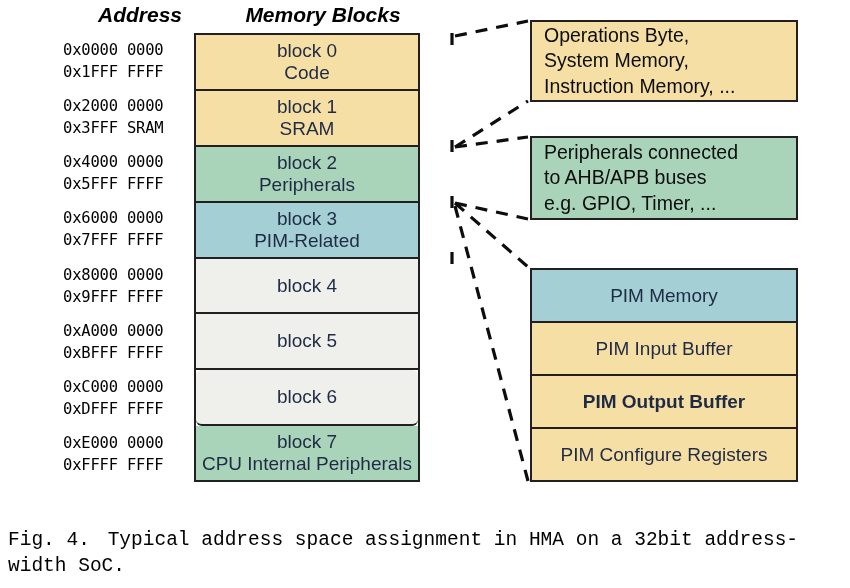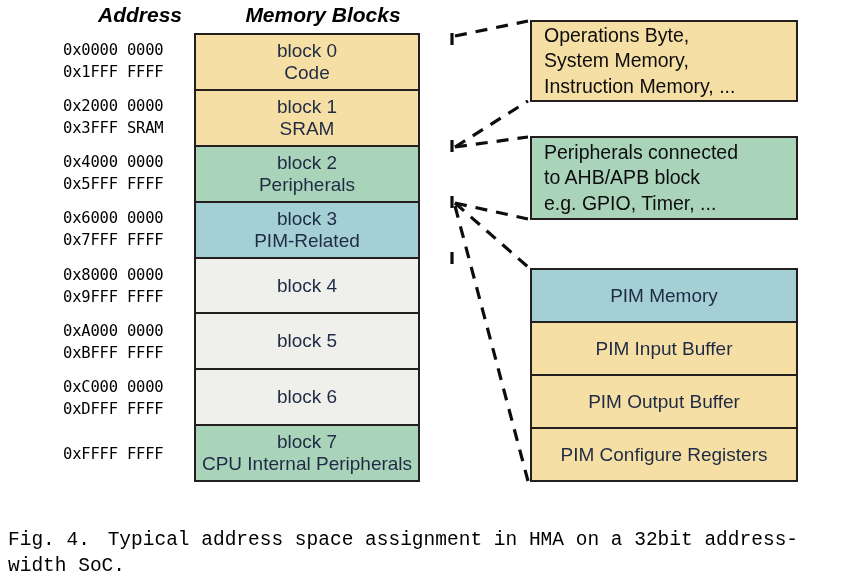--- a/index.html
+++ b/index.html
@@ -195,20 +195,21 @@
     </div>
     <div class="address-pair">
       <div class="address-line">0xA000 0000</div>
       <div class="address-line">0xBFFF FFFF</div>
     </div>
     <div class="address-pair">
       <div class="address-line">0xC000 0000</div>
       <div class="address-line">0xDFFF FFFF</div>
     </div>
     <div class="address-pair">
+      <div class="address-line">0xE000 0000</div>
       <div class="address-line">0xFFFF FFFF</div>
     </div>
   </div>
 
   <div id="memory-blocks">
     <div class="mem-block" style="background-color: rgb(245, 223, 164);">
       <div class="bl-name">block 0</div>
       <div class="bl-desc">Code</div>
     </div>
     <div class="mem-block" style="background-color: rgb(245, 223, 164);">
@@ -222,21 +223,21 @@
     <div class="mem-block" style="background-color: rgb(164, 208, 213);">
       <div class="bl-name">block 3</div>
       <div class="bl-desc">PIM-Related</div>
     </div>
     <div class="mem-block" style="background-color: rgb(239, 239, 235);">
       <div class="bl-name">block 4</div>
     </div>
     <div class="mem-block" style="background-color: rgb(239, 239, 235);">
       <div class="bl-name">block 5</div>
     </div>
-    <div class="mem-block" style="background-color: rgb(239, 239, 235);">
+    <div class="mem-block" style="background-color: rgb(239, 239, 235); border-radius: 6px;">
       <div class="bl-name">block 6</div>
     </div>
     <div class="mem-block" style="background-color: rgb(169, 212, 186);">
       <div class="bl-name">block 7</div>
       <div class="bl-desc">CPU Internal Peripherals</div>
     </div>
   </div>
 
   <svg id="connectors" width="850" height="588" viewBox="0 0 850 588">
     <g stroke="#0d0d0d" stroke-width="3.2" fill="none" stroke-dasharray="12,9" stroke-linecap="butt">
@@ -263,32 +264,32 @@
   </svg>
 
   <div class="callout" id="callout-code" style="background-color: rgb(245, 223, 164);">
     <div class="co-line">Operations Byte,</div>
     <div class="co-line">System Memory,</div>
     <div class="co-line">Instruction Memory, ...</div>
   </div>
 
   <div class="callout" id="callout-periph" style="background-color: rgb(169, 212, 186);">
     <div class="co-line">Peripherals connected</div>
-    <div class="co-line">to AHB/APB block</div>
+    <div class="co-line">to AHB/APB buses</div>
     <div class="co-line">e.g. GPIO, Timer, ...</div>
   </div>
 
   <div id="pim-stack">
     <div class="pim-row" style="background-color: rgb(164, 208, 213);">
       <div class="pim-label">PIM Memory</div>
     </div>
     <div class="pim-row" style="background-color: rgb(245, 223, 164);">
       <div class="pim-label">PIM Input Buffer</div>
     </div>
-    <div class="pim-row" style="background-color: rgb(245, 223, 164);">
+    <div class="pim-row" style="background-color: rgb(245, 223, 164); font-weight: bold;">
       <div class="pim-label">PIM Output Buffer</div>
     </div>
     <div class="pim-row" style="background-color: rgb(245, 223, 164);">
       <div class="pim-label">PIM Configure Registers</div>
     </div>
   </div>
 
   <div id="caption">
     <span class="cap-label">Fig. 4.</span>
     <span>Typical address space assignment in HMA on a 32bit address-width SoC.</span>

